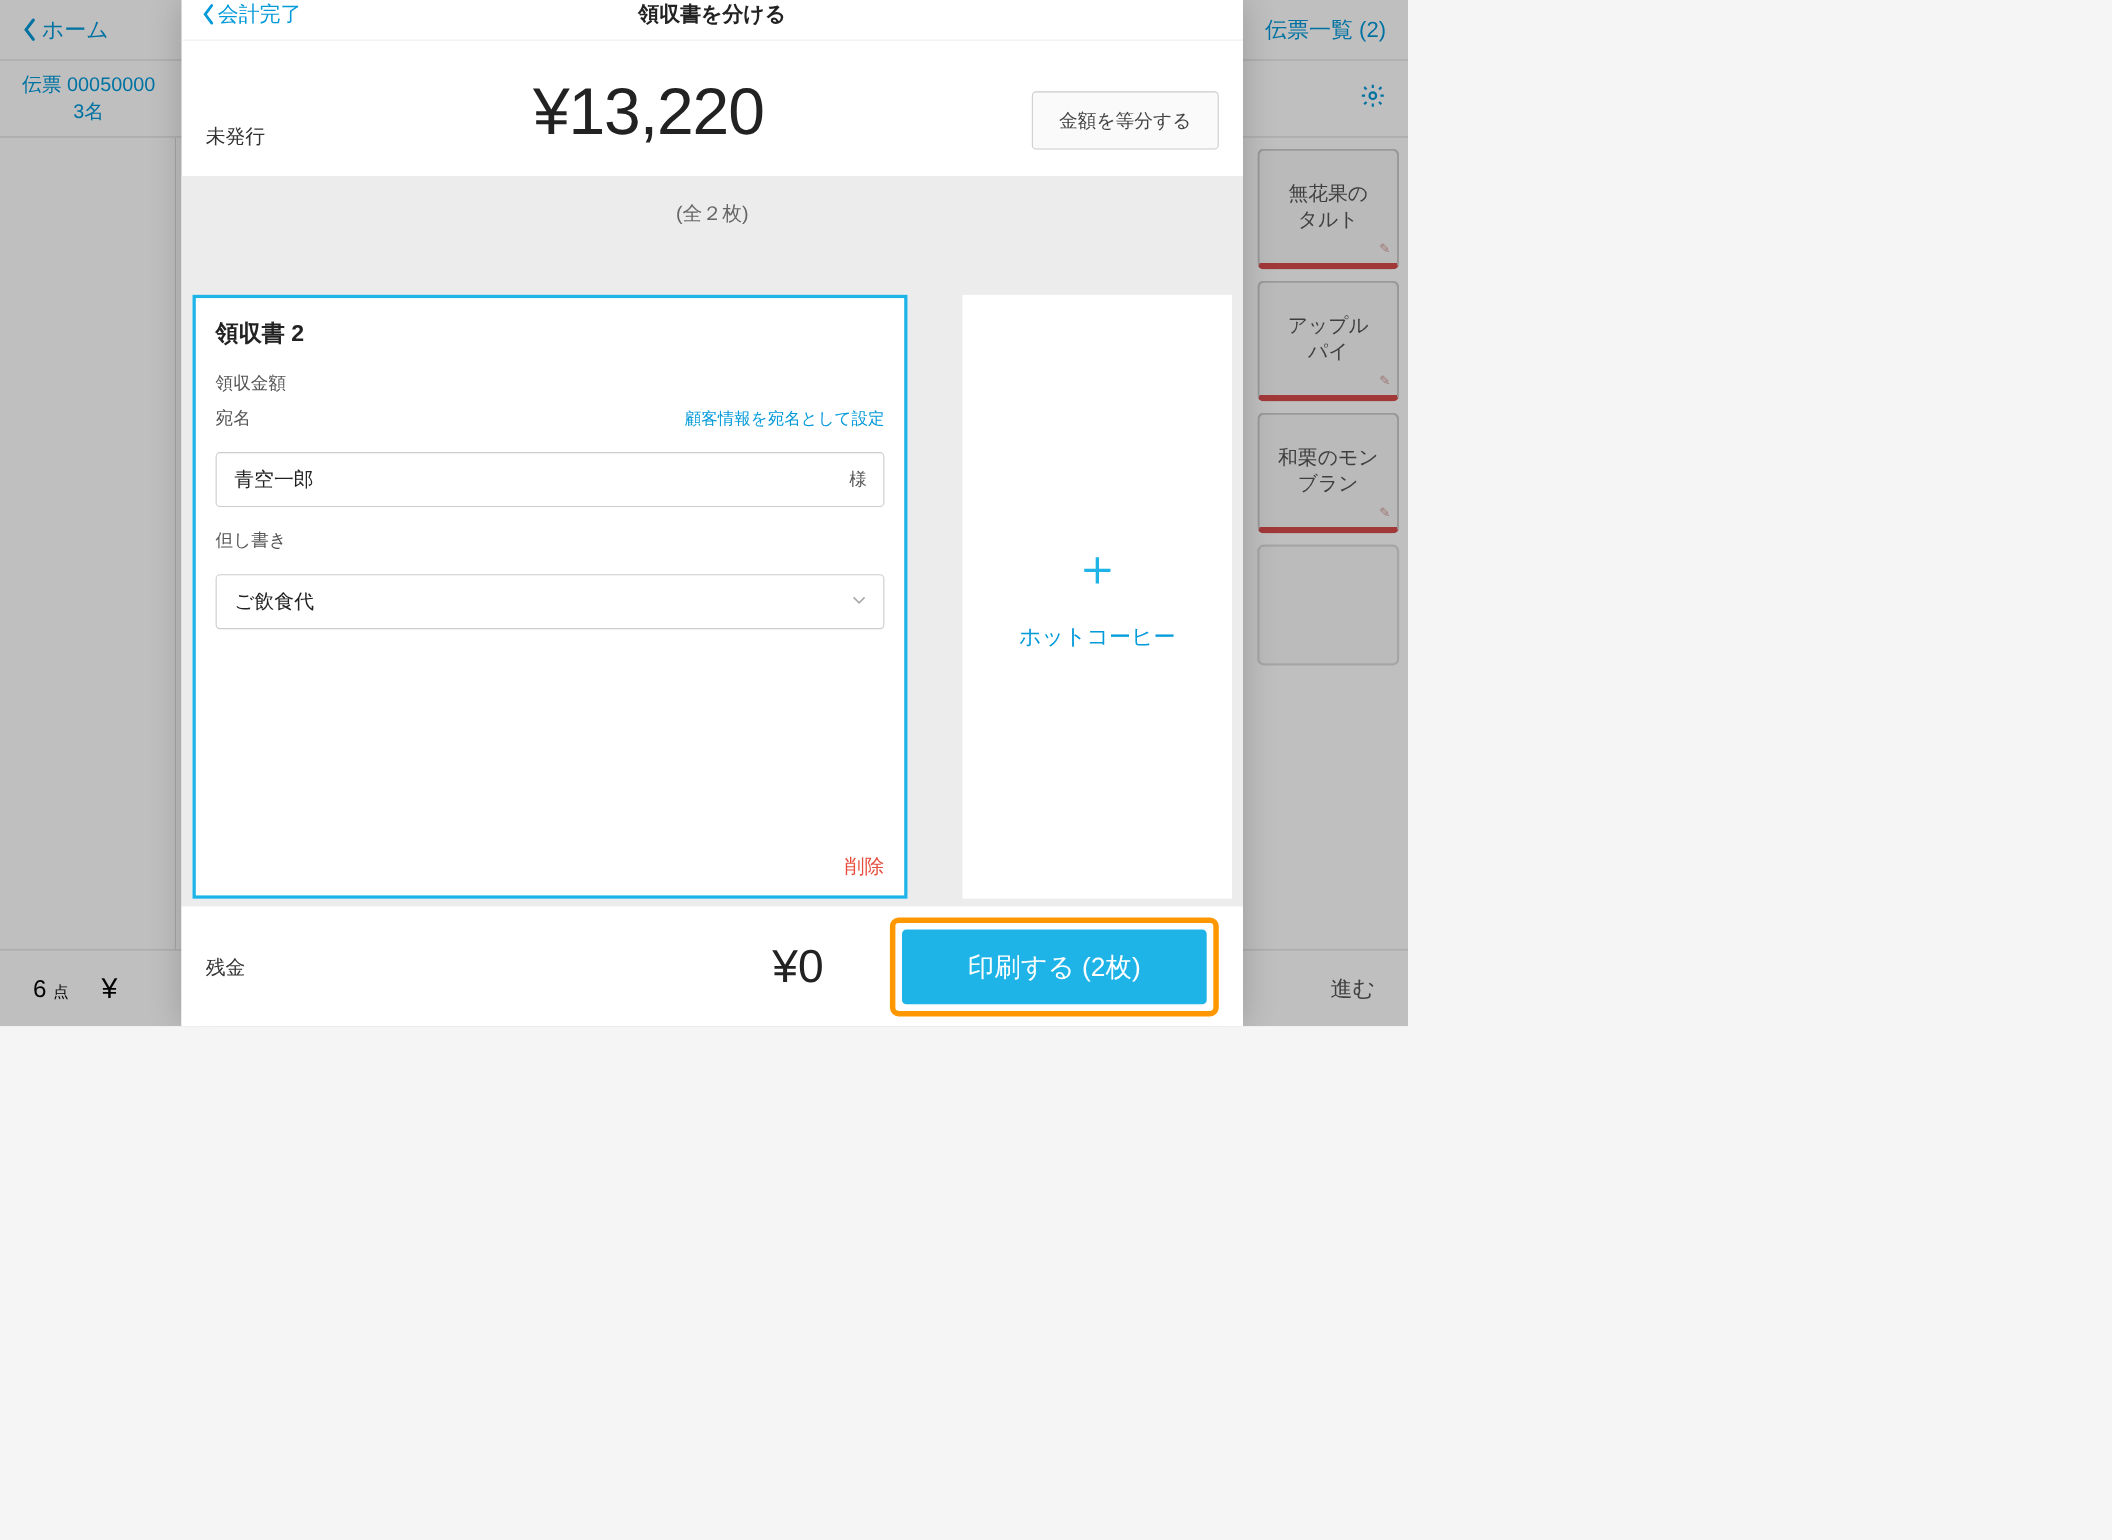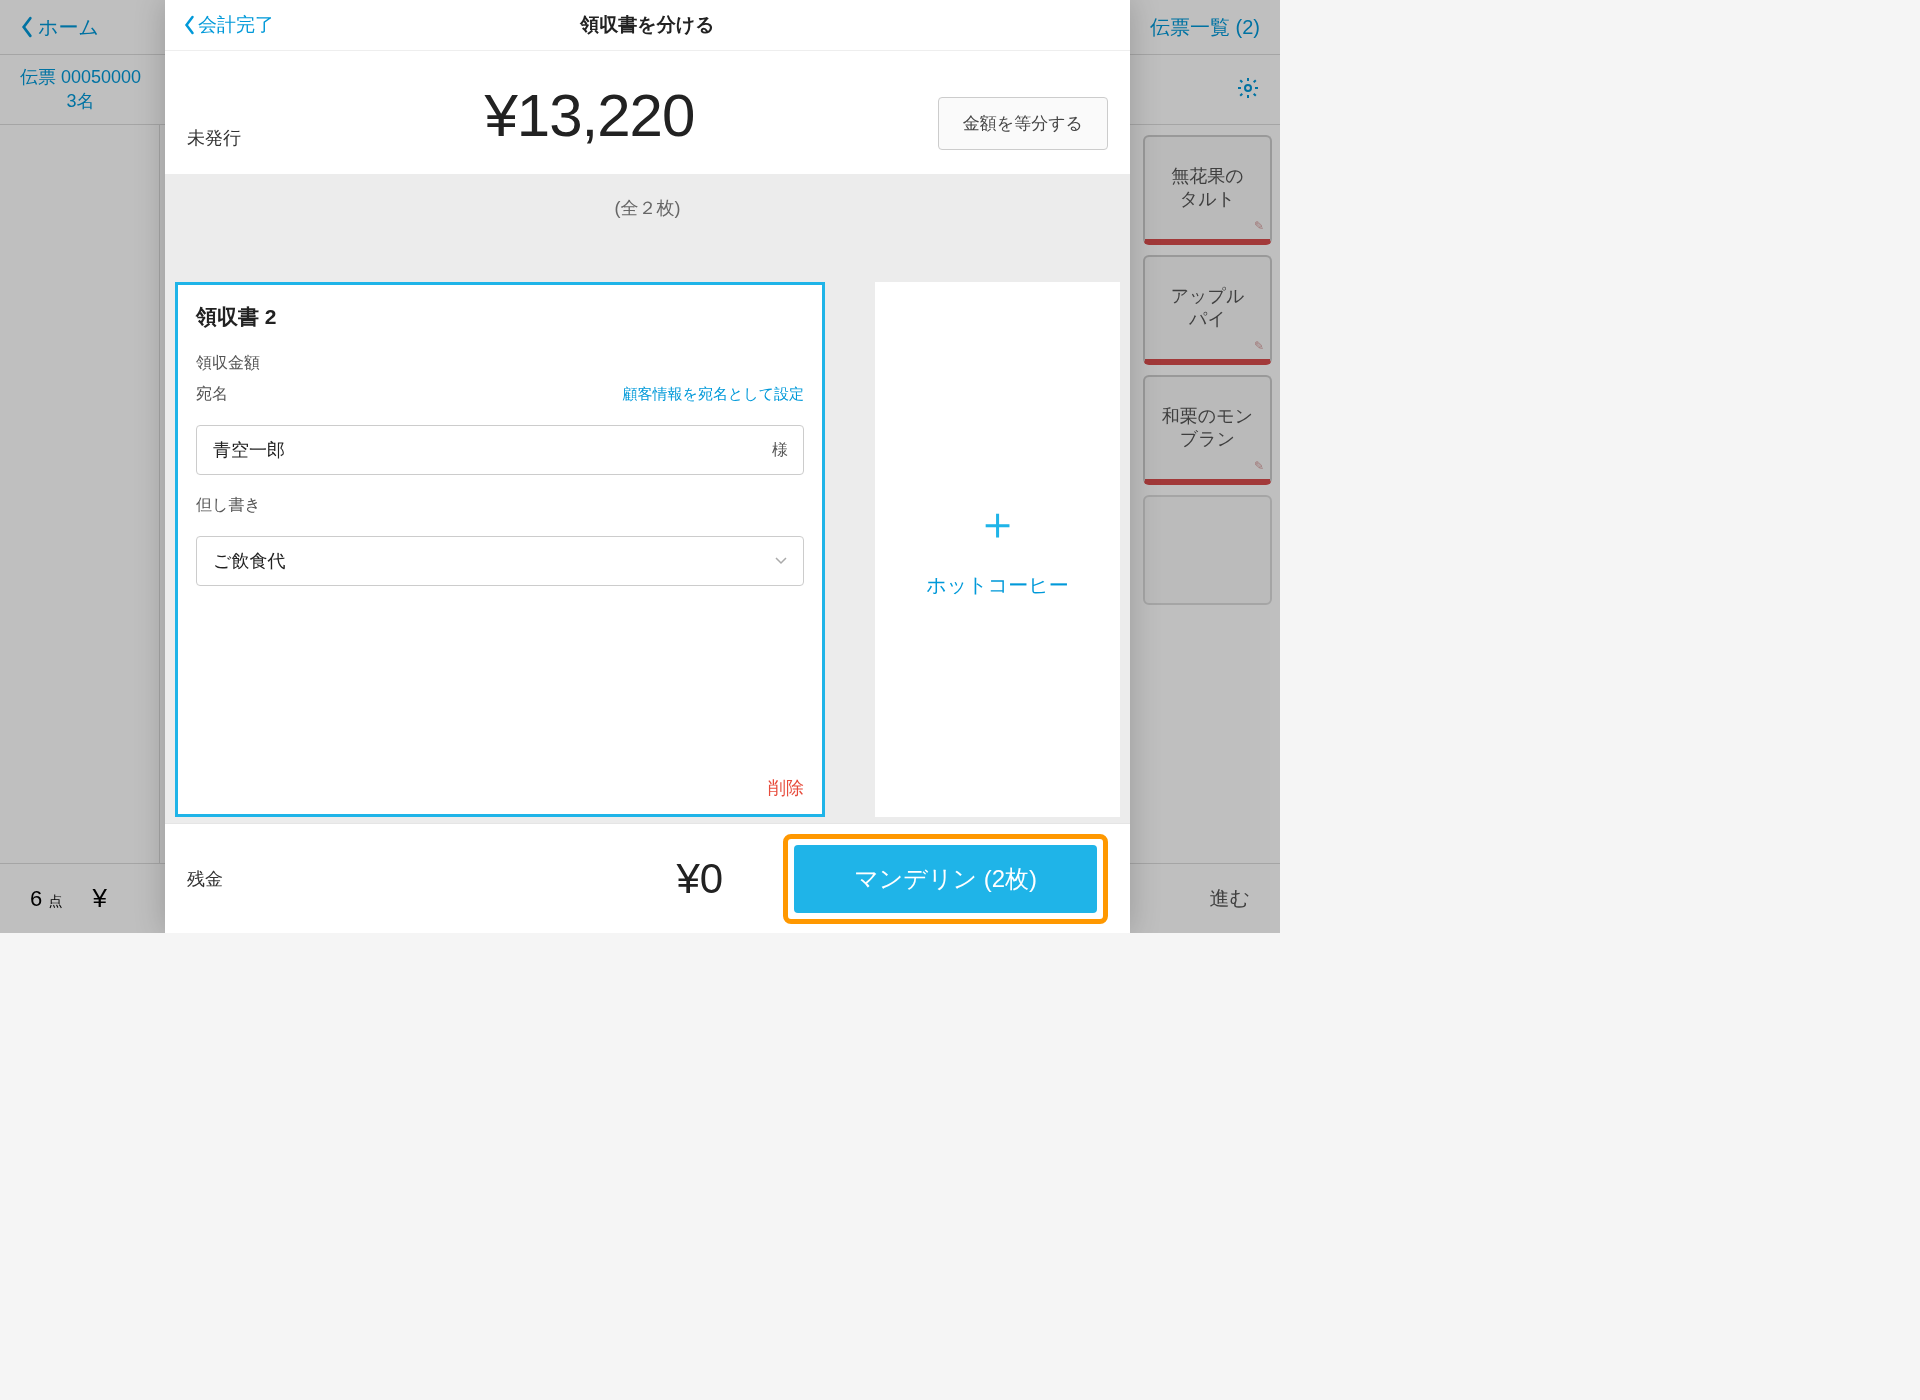--- a/index.html
+++ b/index.html
@@ -196,23 +196,23 @@
   right: 150px;
   top: 0;
   bottom: 0;
   background: #fff;
   z-index: 10;
   display: flex;
   flex-direction: column;
   box-shadow: 0 0 30px rgba(0,0,0,0.2);
 }
 .modal-header {
-  height: 51px;
-  display: flex;
-  align-items: center;
+  height: 37px;
+  display: flex;
+  align-items: flex-start;
   justify-content: center;
   position: relative;
   border-bottom: 1px solid #eee;
 }
 .modal-back {
   position: absolute;
   left: 18px;
   color: #0099d9;
   font-size: 19px;
   display: flex;
@@ -534,16 +534,16 @@
     <div class="add-card">
       <div class="plus-icon">＋</div>
       <div class="add-text">ホットコーヒー</div>
     </div>
   </div>
 
   <div class="modal-footer">
     <span class="remain-label">残金</span>
     <span class="remain-amount">¥0</span>
     <div class="print-btn-wrap">
-      <button class="print-btn">マンデリン (2枚)</button>
+      <button class="print-btn">印刷する (2枚)</button>
     </div>
   </div>
 </div>
 
 </body></html>

